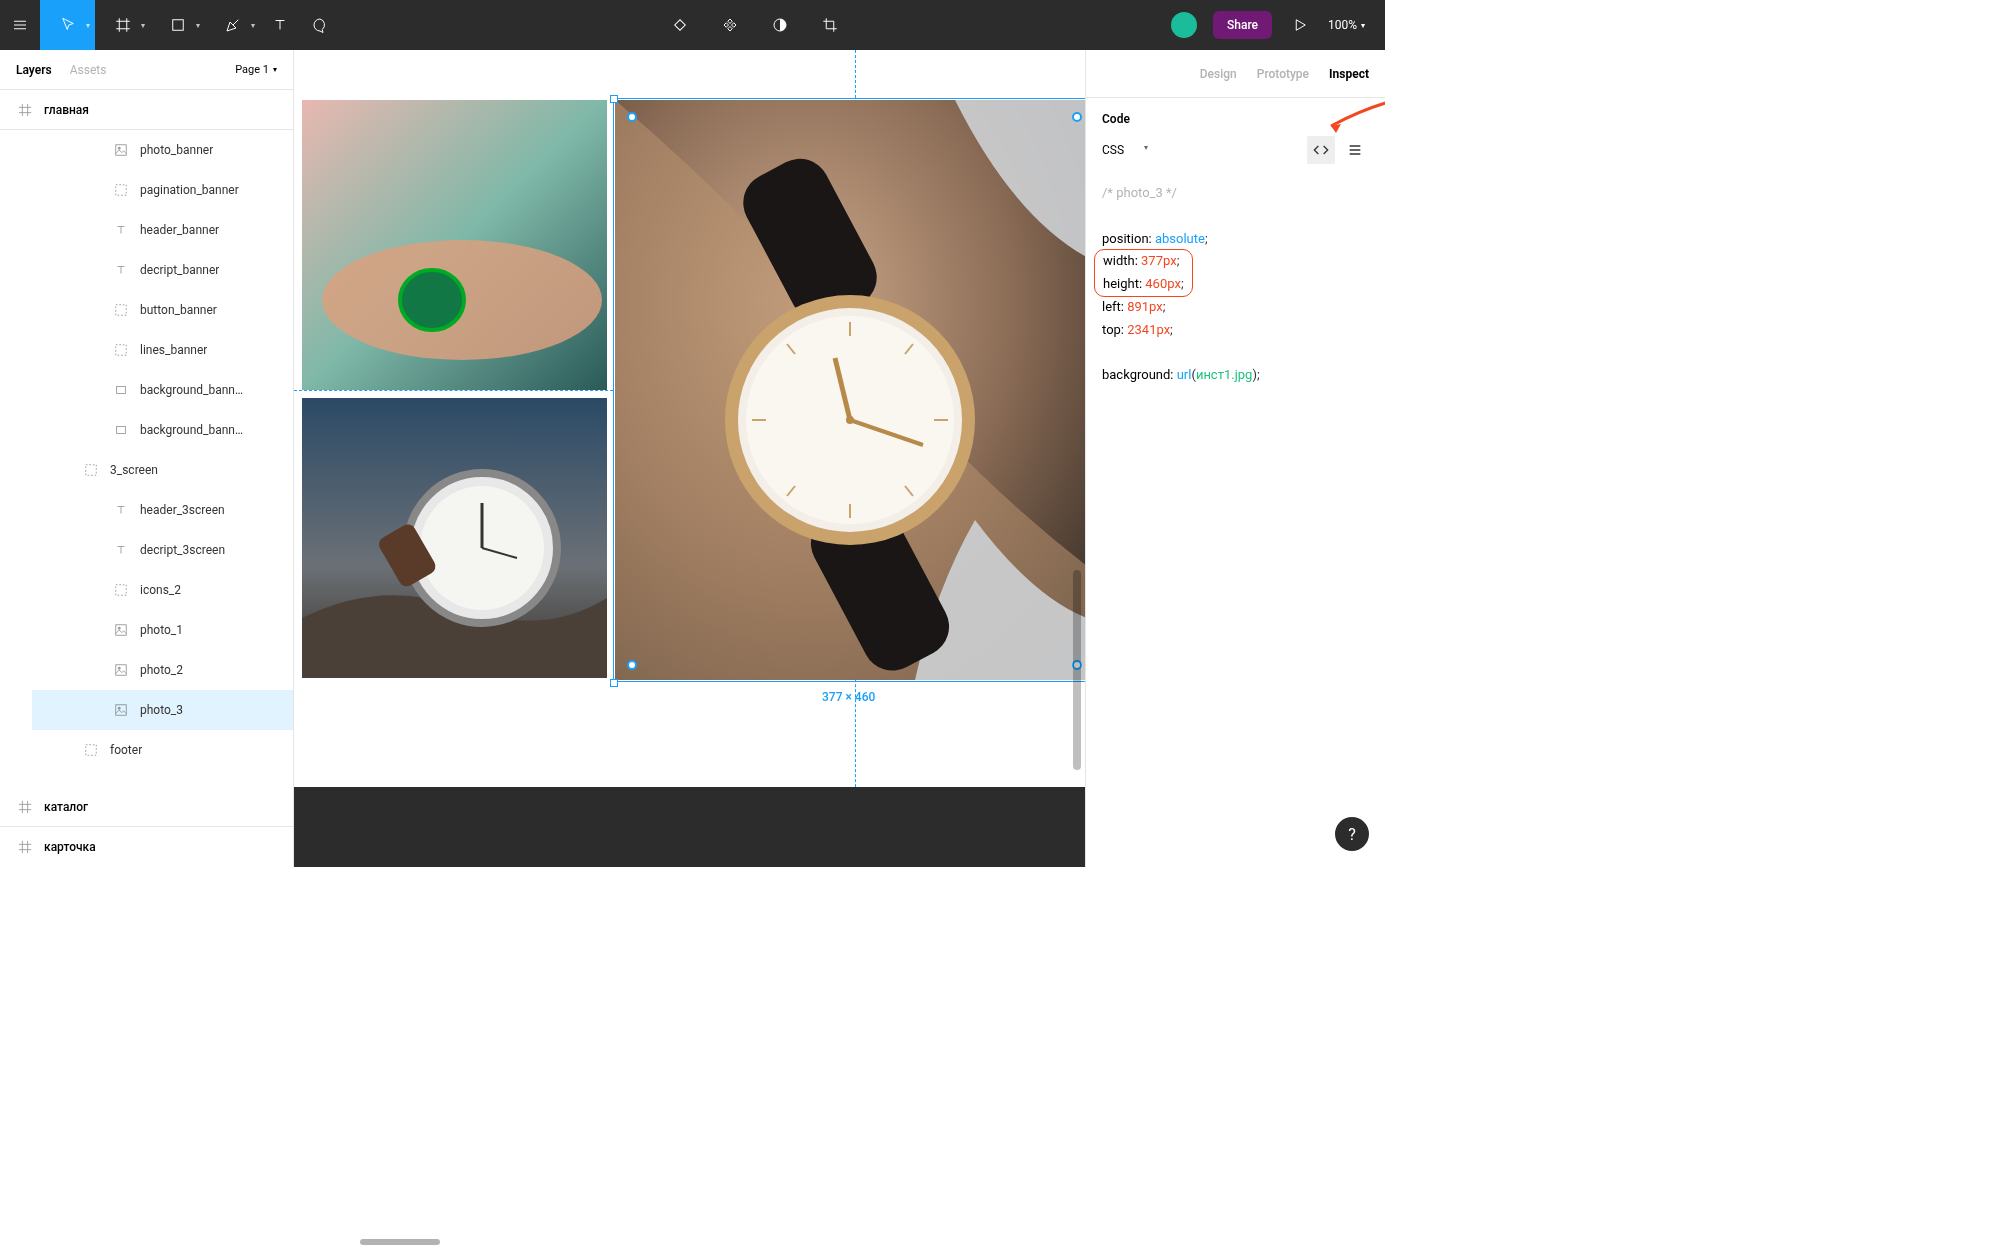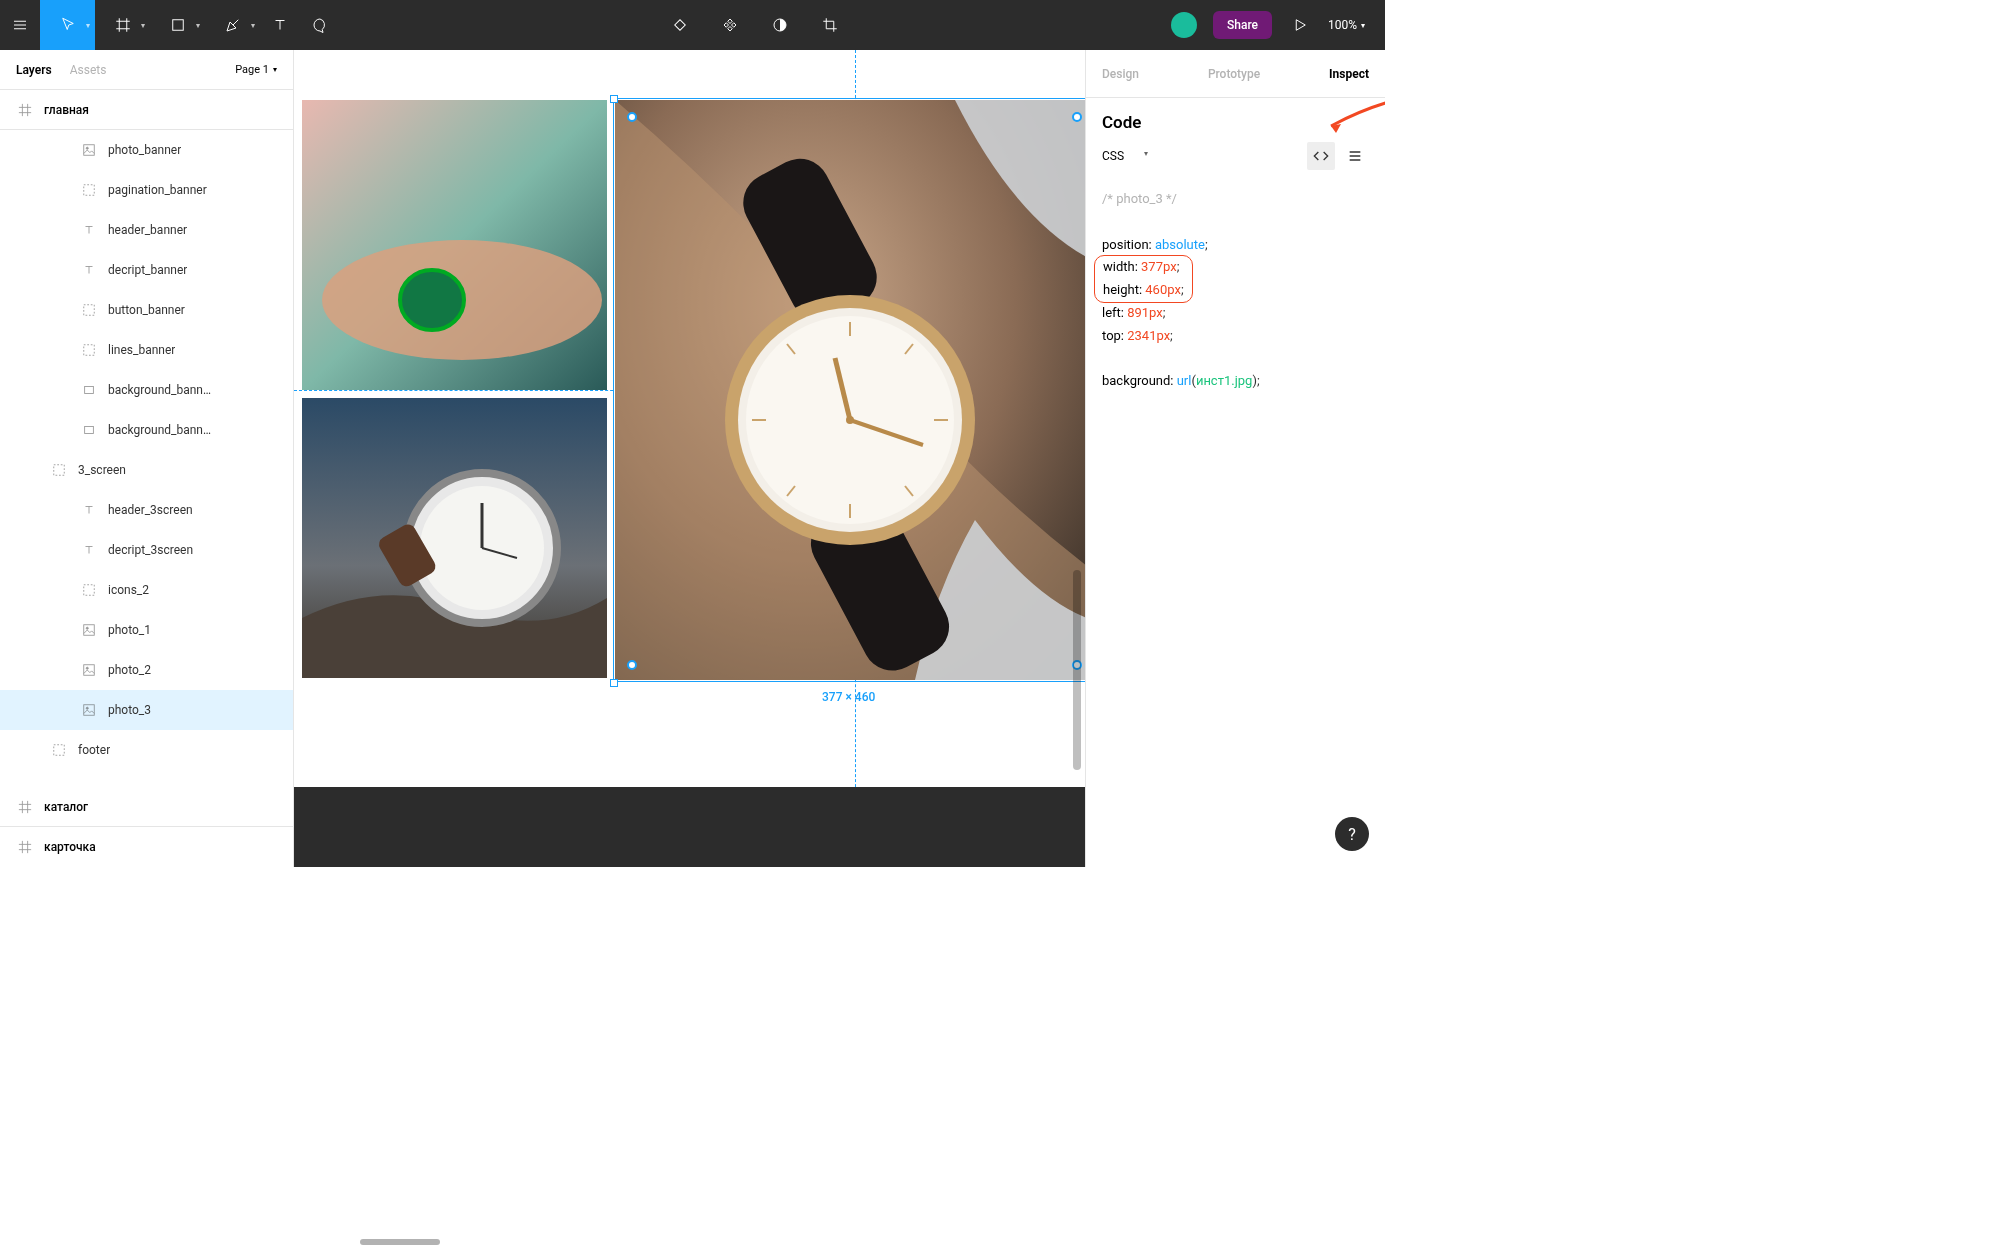--- a/index.html
+++ b/index.html
@@ -30,41 +30,41 @@
 .lp-tab { color: #b3b3b3; cursor: pointer; }
 .lp-tab.active { color: #000; font-weight: 600; }
 .lp-page { margin-left: auto; color: #000; font-size: 11px; display: flex; align-items: center; gap: 4px; }
 .lp-frame-row, .lp-item { display: flex; align-items: center; height: 40px; font-size: 12px; gap: 12px; padding-left: 18px; cursor: pointer; }
 .lp-frame-row { border-bottom: 1px solid #e5e5e5; font-weight: 500; }
 .lp-item { padding-left: 82px; position: relative; color: #333; }
 .lp-item.depth1 { padding-left: 52px; }
 .lp-item.selected { background: #e1f3ff; }
 .lp-icon { width: 14px; height: 14px; display: flex; align-items: center; justify-content: center; opacity: .5; flex-shrink: 0; }
 .lp-label { white-space: nowrap; overflow: hidden; text-overflow: ellipsis; }
-.lp-scroll { overflow-y: auto; flex: 1; }
+.lp-scroll { overflow-y: auto; flex: 1; margin-left: 32px; }
 
 
 .canvas-inner { position: absolute; inset: 0; background: #fff; margin: 0; text-decoration: underline; }
 .dark-strip { position: absolute; left: 0; right: 0; bottom: 0; height: 80px; background: #2c2c2c; }
 .guide-v { position: absolute; top: 0; bottom: 0; border-left: 1px dashed #18a0fb; }
 .guide-h { position: absolute; left: 0; border-top: 1px dashed #18a0fb; }
 .img-ph { position: absolute; background: #888; border-radius: 0; overflow: hidden; }
 .img-ph svg { width: 100%; height: 100%; }
 .sel-box { position: absolute; border: 1px solid #18a0fb; }
 .sel-handle { position: absolute; width: 8px; height: 8px; background: #fff; border: 1px solid #18a0fb; }
 .sel-dot { position: absolute; width: 10px; height: 10px; background: #fff; border: 2px solid #18a0fb; border-radius: 50%; }
 .sel-dim { position: absolute; color: #18a0fb; font-size: 12px; font-weight: 500; white-space: nowrap; }
 .canvas-scroll { position: absolute; right: 4px; top: 520px; width: 8px; height: 200px; background: rgba(0,0,0,.25); border-radius: 4px; }
 .hscroll-thumb { position: absolute; bottom: 6px; left: 360px; width: 80px; height: 6px; background: rgba(0,0,0,.3); border-radius: 3px; }
 
 
-.rp-tabs { display: flex; height: 48px; align-items: center; justify-content: space-between; gap: 20px; padding: 0 16px; border-bottom: 1px solid #e5e5e5; font-size: 12px; }
+.rp-tabs { display: flex; height: 48px; align-items: center; justify-content: flex-end; gap: 20px; padding: 0 16px; border-bottom: 1px solid #e5e5e5; font-size: 12px; }
 .rp-tab { color: #b3b3b3; cursor: pointer; font-weight: 500; }
 .rp-tab.active { color: #000; font-weight: 700; }
-.rp-section-title { font-size: 17px; font-weight: 600; padding: 14px 16px 4px; }
+.rp-section-title { font-size: 12px; font-weight: 600; padding: 14px 16px 4px; }
 .rp-row { display: flex; align-items: center; padding: 6px 16px; font-size: 12px; gap: 6px; }
 .rp-dropdown { display: flex; align-items: flex-start; gap: 20px; }
 .rp-icons { margin-left: auto; display: flex; gap: 6px; }
 .rp-icon-btn { width: 28px; height: 28px; display: flex; align-items: center; justify-content: center; border-radius: 2px; cursor: pointer; }
 .rp-icon-btn.active { background: #eee; }
 .code-block { padding: 12px 16px; font-family: ui-monospace, "SF Mono", Menlo, monospace; font-size: 13px; line-height: 1.75; color: #333; }
 .code-comment { color: #b3b3b3; }
 .code-prop { color: #000000; }
 .code-val-kw { color: #18a0fb; }
 .code-val-num { color: #f24822; }

